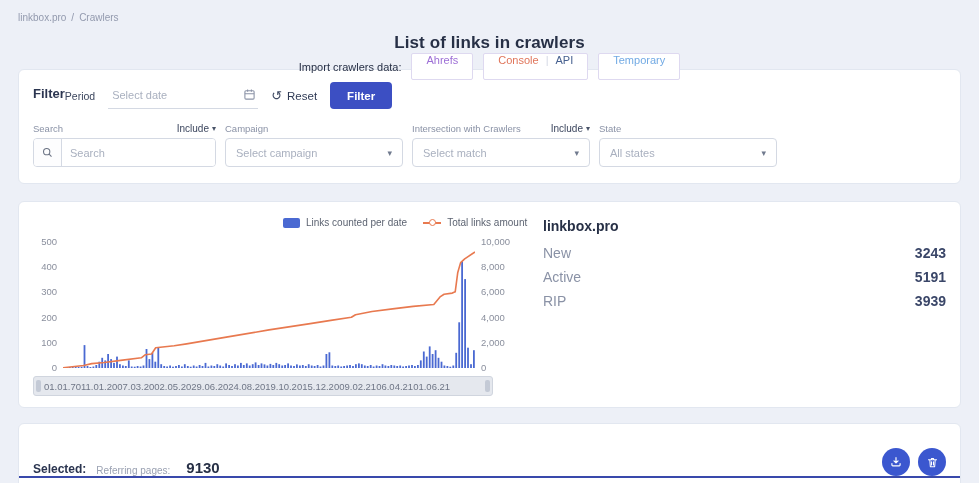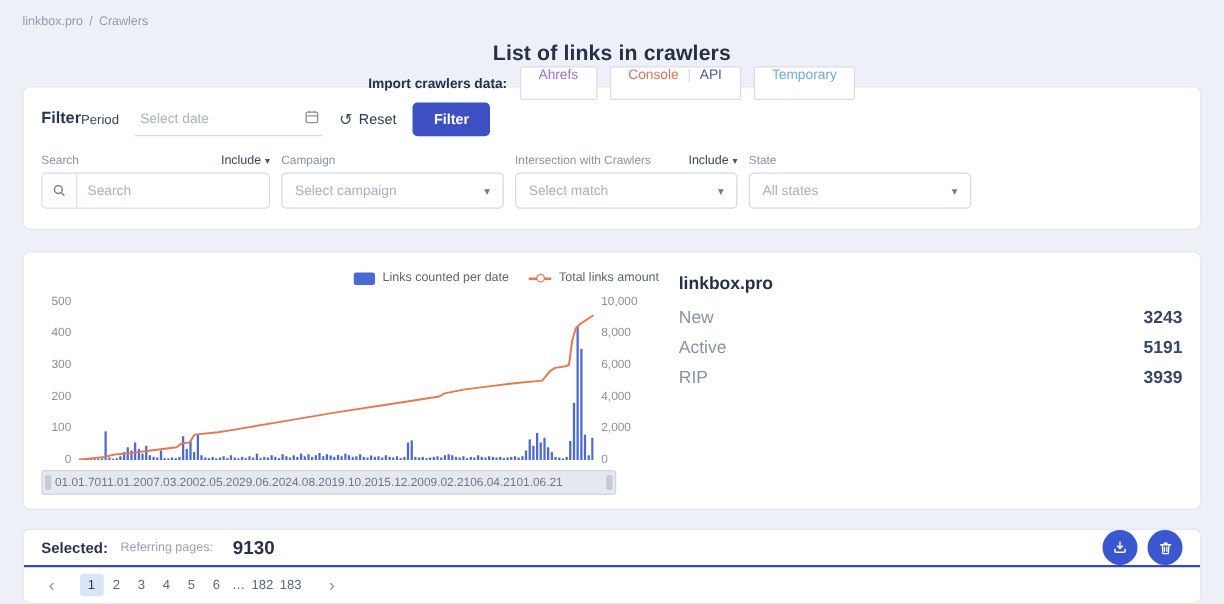--- a/index.html
+++ b/index.html
@@ -12,21 +12,21 @@
   }
   .page { padding: 0 18px; }
 
   
   .breadcrumb { padding-top: 12px; font-size: 10px; color: #939aae; }
   .breadcrumb a { color: #939aae; text-decoration: none; cursor: pointer; }
   .breadcrumb .sep { margin: 0 5px; }
   .header-row { display: flex; justify-content: space-between; align-items: center; margin-top: 10px; height: 28px; flex-direction: column; }
   .page-title { font-size: 17px; font-weight: bold; color: #273046; letter-spacing: .1px; }
   .import-group { display: flex; align-items: center; gap: 10px; }
-  .import-label { font-size: 11px; font-weight: bold; color: #273046; margin-right: 0; text-align: center; }
+  .import-label { font-size: 11px; font-weight: normal; color: #273046; margin-right: 0; text-align: center; }
   .btn-outline {
     background: #fff; border: 1px solid #ded9f0; border-radius: 2px;
     height: 27px; padding: 0 14px; font-size: 11px; display: flex; align-items: flex-start; gap: 7px;
     cursor: pointer; white-space: nowrap;
   }
   .txt-ahrefs { color: #9d6fd6; }
   .txt-console { color: #e0755a; }
   .txt-api { color: #46608f; }
   .txt-temporary { color: #72aae4; }
   .btn-divider { color: #d3d8e4; font-size: 11px; }
@@ -85,21 +85,21 @@
   .x-labels { display: flex; justify-content: space-between; width: 88%; margin-left: 10px; font-size: 9.5px; color: #6f7686; white-space: nowrap; }
 
   .stats { flex: 1; padding-left: 28px; padding-top: 6px; }
   .stats-title { font-size: 14px; font-weight: bold; color: #273046; padding-bottom: 7px; }
   .stat-row { display: flex; justify-content: space-between; font-size: 14px; padding: 4px 0; }
   .stat-label { color: #8a92a6; }
   .stat-value { color: #3a4668; font-weight: bold; }
 
   
   .bottom-card { margin-top: 15px; padding: 0; overflow: hidden; }
-  .selected-row { display: flex; align-items: center; height: 28px; padding: 0 14px; }
+  .selected-row { display: flex; align-items: flex-end; height: 52px; padding: 0 14px; }
   .selected-label { font-size: 12px; font-weight: bold; color: #2b3550; }
   .referring-label { font-size: 10px; color: #9aa1b2; margin-left: 10px; }
   .selected-count { font-size: 15px; font-weight: bold; color: #273046; margin-left: 16px; }
   .row-actions { margin-left: auto; display: flex; gap: 8px; }
   .circle-btn { width: 28px; height: 28px; border-radius: 50%; background: #3b57cf; border: none; display: flex; align-items: center; justify-content: center; cursor: pointer; }
   .blue-divider { height: 2px; background: #3949ab; }
   .pagination { display: flex; align-items: center; height: 28px; padding: 0 16px; font-size: 10.5px; color: #5d6679; background: #fff; }
   .pg-chevron { font-size: 14px; color: #8891a4; cursor: pointer; line-height: 1; background: none; border: none; font-family: inherit; padding: 0 4px; }
   .pg-pages { display: flex; align-items: center; gap: 1px; margin: 0 16px; }
   .pg-item { min-width: 19px; height: 18px; display: flex; align-items: center; justify-content: center; border-radius: 3px; cursor: pointer; padding: 0 2px; }

